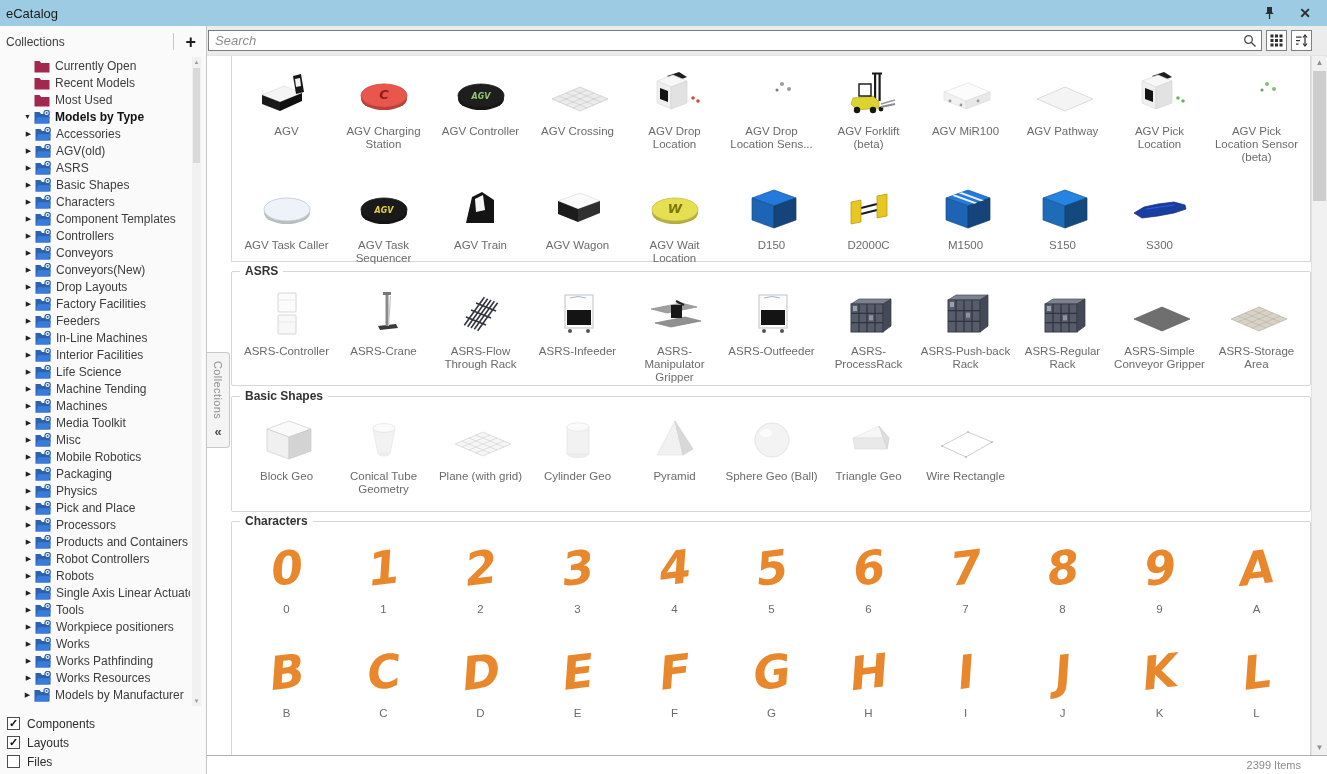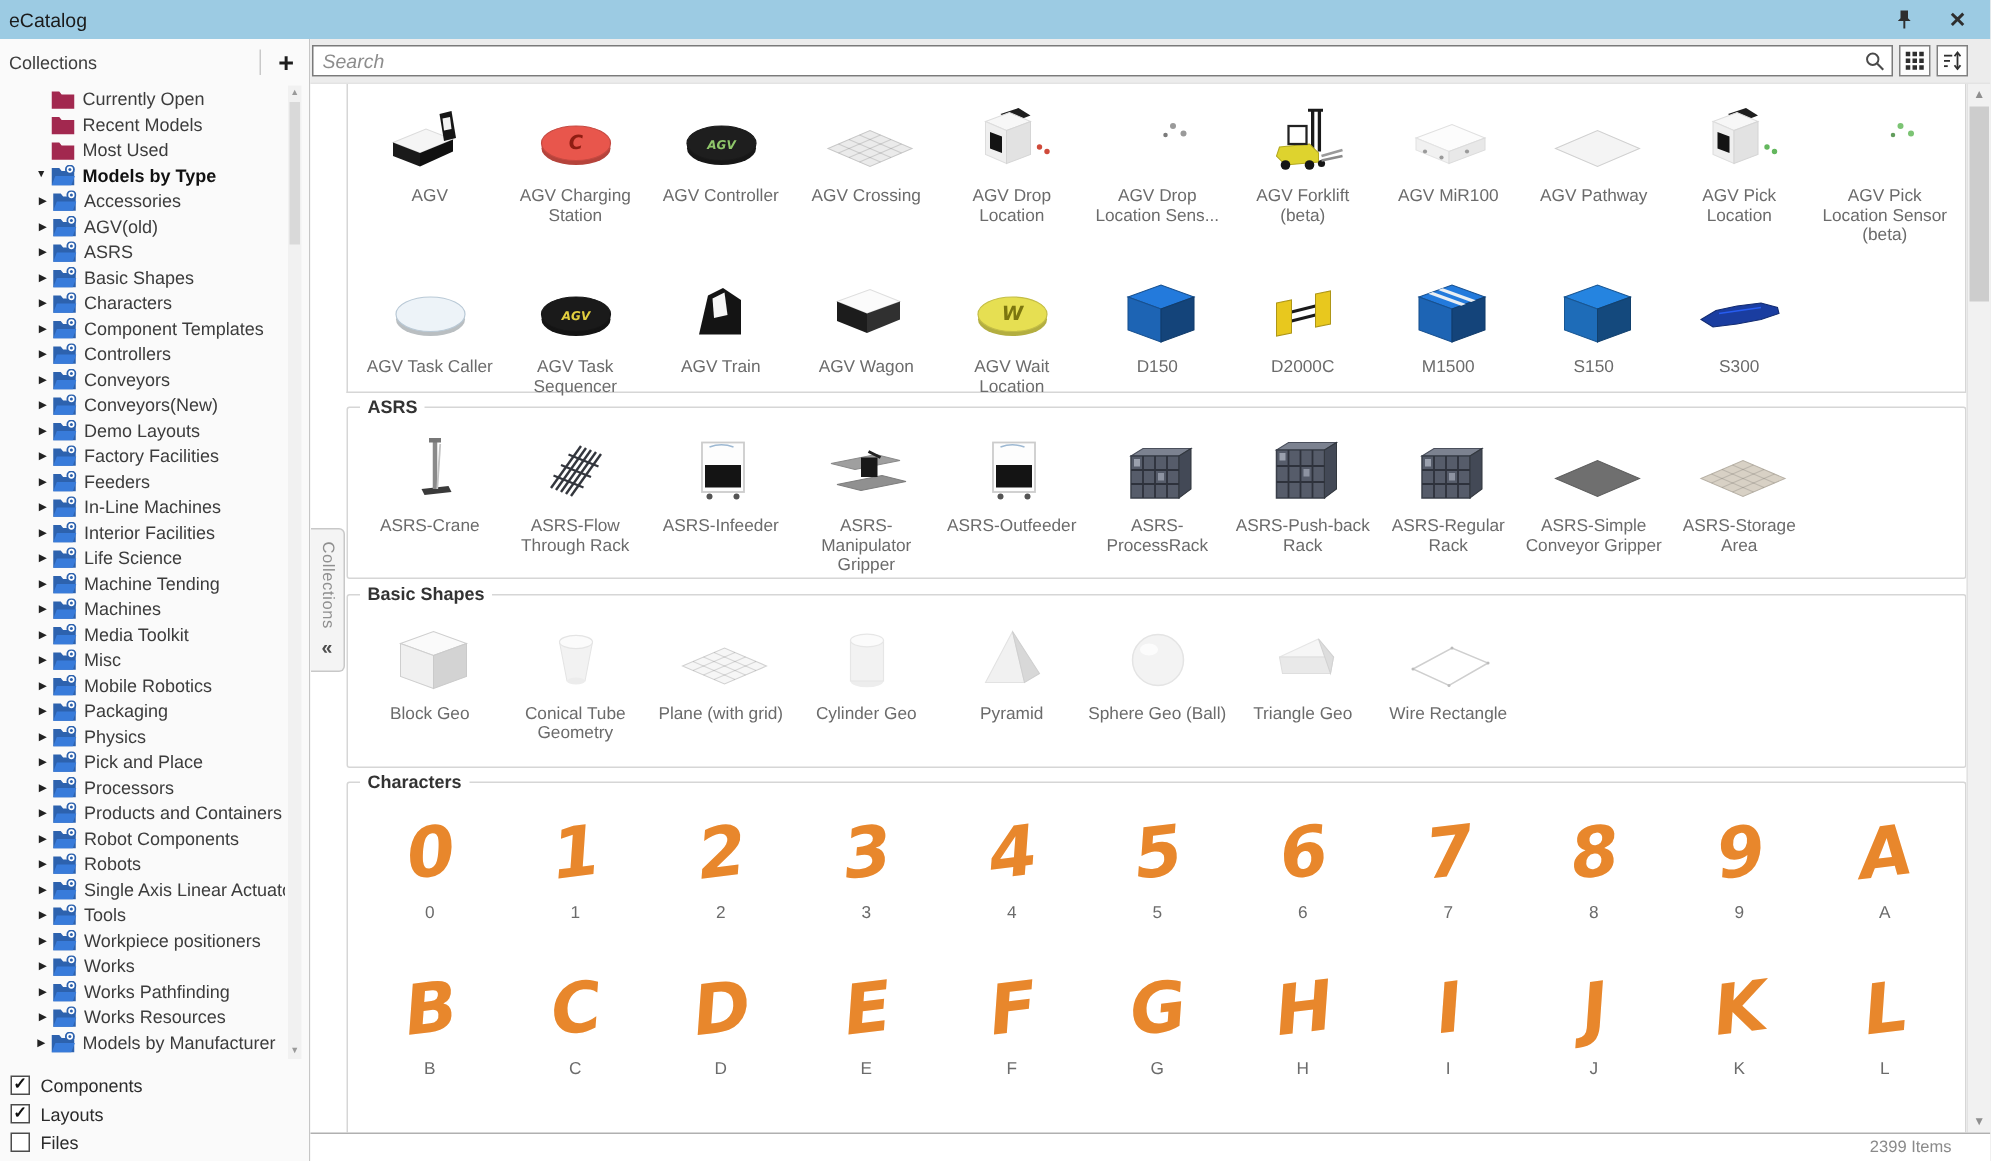--- a/index.html
+++ b/index.html
@@ -250,21 +250,21 @@
           <div class="trow child">
             <span class="arrow">▶</span>
             <span class="ficon">
               <svg width="16" height="14" viewBox="0 0 16 14">
                 <path d="M0.5 2 h5 l1.6 2 h8.4 v9.5 h-15 z" fill="#2d62ae"></path>
                 <path d="M0.5 13.5 l2.4 -6.2 h13 l-2.4 6.2 z" fill="rgb(56,123,218)"></path>
                 <circle cx="12.6" cy="3" r="2.7" fill="#fff" stroke="#2d62ae" stroke-width="1.2"></circle>
                 <circle cx="12.6" cy="3" r="1" fill="#2d62ae"></circle>
               </svg>
             </span>
-            <span class="tlabel">Demo Layouts</span>
+            <span class="tlabel">Drop Layouts</span>
           </div>
           <div class="trow child">
             <span class="arrow">▶</span>
             <span class="ficon">
               <svg width="16" height="14" viewBox="0 0 16 14">
                 <path d="M0.5 2 h5 l1.6 2 h8.4 v9.5 h-15 z" fill="#2d62ae"></path>
                 <path d="M0.5 13.5 l2.4 -6.2 h13 l-2.4 6.2 z" fill="rgb(56,123,218)"></path>
                 <circle cx="12.6" cy="3" r="2.7" fill="#fff" stroke="#2d62ae" stroke-width="1.2"></circle>
                 <circle cx="12.6" cy="3" r="1" fill="#2d62ae"></circle>
               </svg>
@@ -442,21 +442,21 @@
           <div class="trow child">
             <span class="arrow">▶</span>
             <span class="ficon">
               <svg width="16" height="14" viewBox="0 0 16 14">
                 <path d="M0.5 2 h5 l1.6 2 h8.4 v9.5 h-15 z" fill="#2d62ae"></path>
                 <path d="M0.5 13.5 l2.4 -6.2 h13 l-2.4 6.2 z" fill="rgb(56,123,218)"></path>
                 <circle cx="12.6" cy="3" r="2.7" fill="#fff" stroke="#2d62ae" stroke-width="1.2"></circle>
                 <circle cx="12.6" cy="3" r="1" fill="#2d62ae"></circle>
               </svg>
             </span>
-            <span class="tlabel">Robot Components</span>
+            <span class="tlabel">Robot Controllers</span>
           </div>
           <div class="trow child">
             <span class="arrow">▶</span>
             <span class="ficon">
               <svg width="16" height="14" viewBox="0 0 16 14">
                 <path d="M0.5 2 h5 l1.6 2 h8.4 v9.5 h-15 z" fill="#2d62ae"></path>
                 <path d="M0.5 13.5 l2.4 -6.2 h13 l-2.4 6.2 z" fill="rgb(56,123,218)"></path>
                 <circle cx="12.6" cy="3" r="2.7" fill="#fff" stroke="#2d62ae" stroke-width="1.2"></circle>
                 <circle cx="12.6" cy="3" r="1" fill="#2d62ae"></circle>
               </svg>
@@ -848,20 +848,31 @@
                 <div class="ilabel">S300</div>
               </div>
             </div>
           </div>
           <div class="section sec-asrs">
             <span class="legend">ASRS</span>
             <div class="row">
               <div class="item">
                 <div class="thumb">
                   <svg width="64" height="52" viewBox="0 0 64 52" xmlns="http://www.w3.org/2000/svg">
+                    <rect x="23" y="5" width="18" height="19" rx="1" fill="#fbfbfb" stroke="#d6d6d6"></rect>
+                    <rect x="23" y="27" width="18" height="19" rx="1" fill="#f8f8f8" stroke="#d6d6d6"></rect>
+                    <line x1="23" y1="12" x2="41" y2="12" stroke="#e8e8e8"></line>
+                    <line x1="23" y1="34" x2="41" y2="34" stroke="#e8e8e8"></line>
+                  </svg>
+                </div>
+                <div class="ilabel">ASRS-Controller</div>
+              </div>
+              <div class="item">
+                <div class="thumb">
+                  <svg width="64" height="52" viewBox="0 0 64 52" xmlns="http://www.w3.org/2000/svg">
                     <polygon points="26,38 44,36 46,40 28,42" fill="#3a3a3a"></polygon>
                     <line x1="35" y1="6" x2="35" y2="38" stroke="#8a8a8a" stroke-width="3"></line>
                     <line x1="38.5" y1="8" x2="36.5" y2="38" stroke="#c4c4c4" stroke-width="1.2"></line>
                     <rect x="31" y="4" width="8" height="3" fill="#777"></rect>
                   </svg>
                 </div>
                 <div class="ilabel">ASRS-Crane</div>
               </div>
               <div class="item">
                 <div class="thumb">

